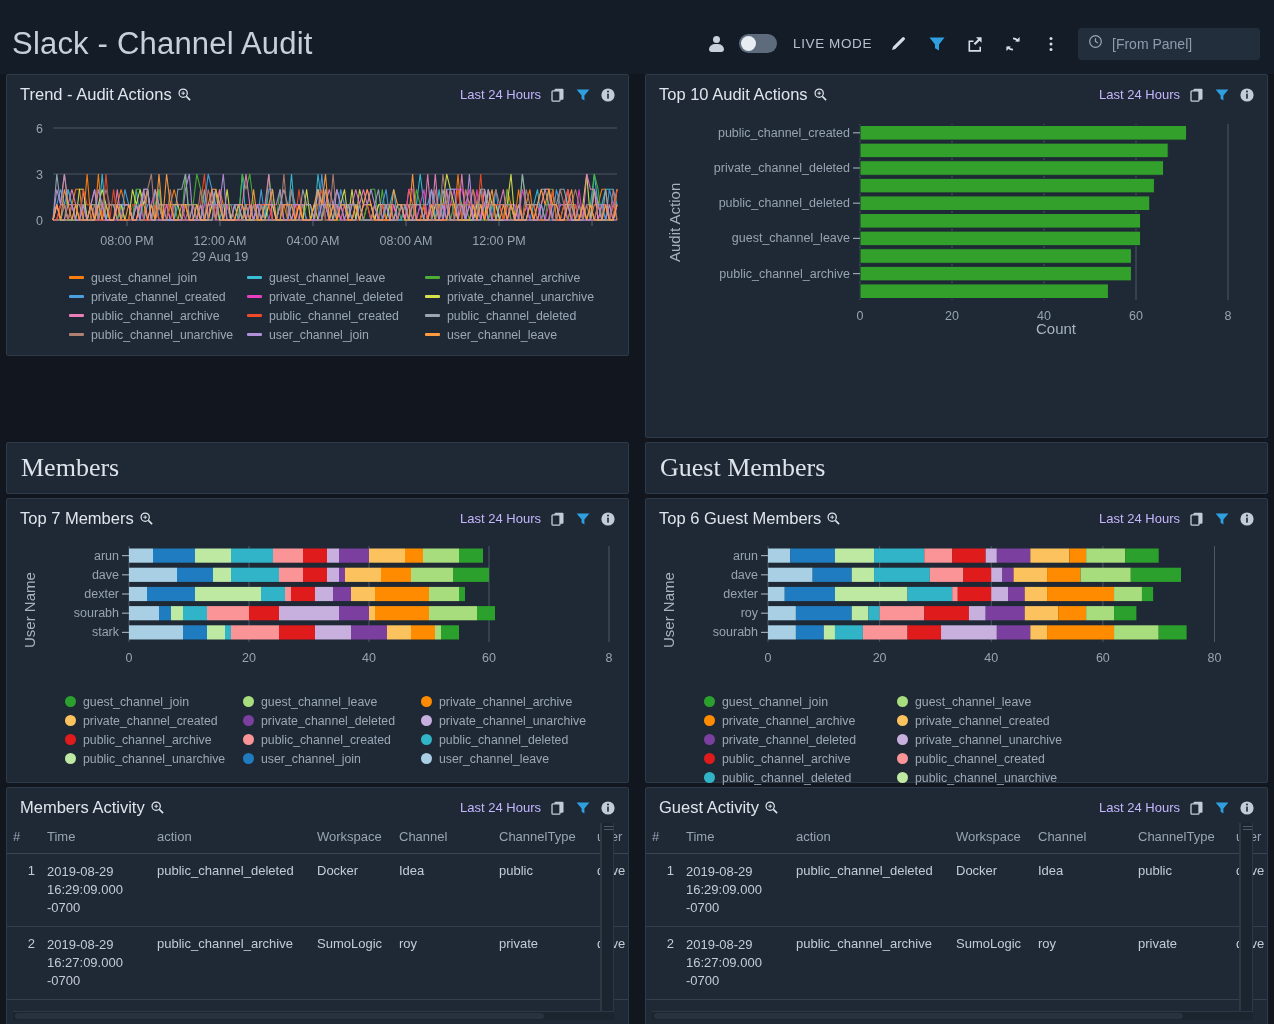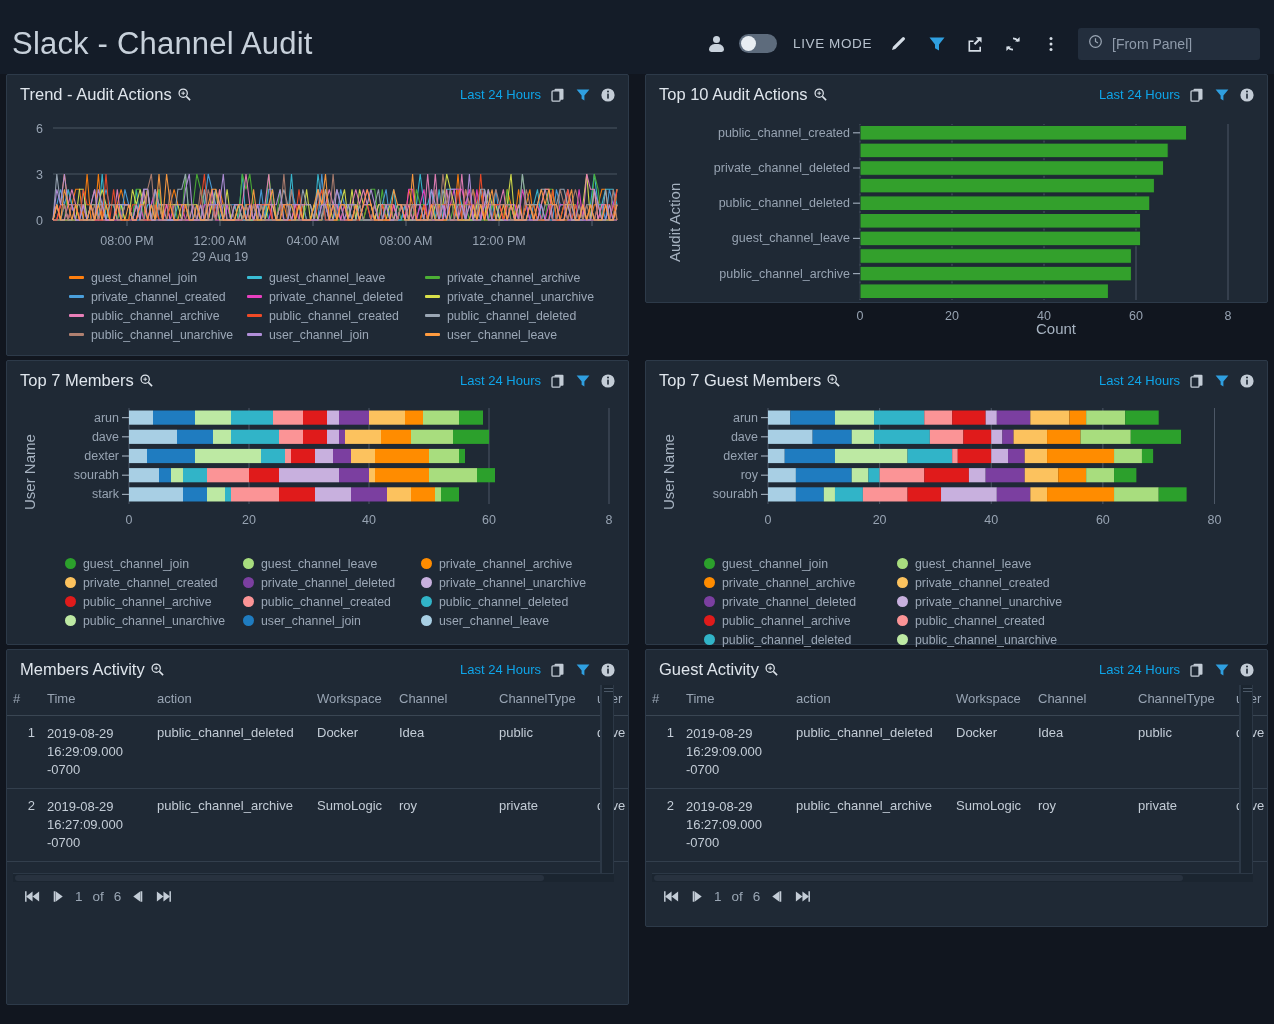--- a/index.html
+++ b/index.html
@@ -52,21 +52,21 @@
     position: relative;
   }
   .panel-head {
     display: flex; align-items: center; padding: 10px 12px 6px 13px;
   }
   .panel-title {
     font-size: 16.5px; color: #dfe5ec; font-weight: 400; white-space: nowrap;
   }
   .mag { margin-left: 5px; display:inline-flex; align-items:center; }
   .panel-head-right { margin-left: auto; display: flex; align-items: center; gap: 9px; }
-  .hours { font-size: 13px; color: #0ea5e9; white-space: nowrap; }
+  .hours { font-size: 13px; color: #c4b5fd; white-space: nowrap; }
   .ph-icon { display:flex; align-items:center; cursor:pointer; }
 
   
   .section-panel {
     background: #1f2935; border: 1px solid #2d3a49; border-radius: 2px;
     height: 52px; display: flex; align-items: center; padding: 0 14px;
   }
   .section-title {
     font-family: "Liberation Serif", serif; font-size: 26px; color: #dde3ea; font-weight: 400;
   }
@@ -302,21 +302,21 @@
               </div>
               <div class="leg-item">
                 <span class="leg-line" style="background: rgb(255, 155, 63);"></span>
                 <span class="leg-txt">user_channel_leave</span>
               </div>
             </div>
         </div>
       </div>
 
       <div class="col">
-        <div class="panel" style="height:229px">
+        <div class="panel" style="height:364px">
           <div class="panel-head">
             <span class="panel-title">Top 10 Audit Actions</span>
             <span class="mag">
               <svg width="15" height="15" viewBox="0 0 16 16">
                   <circle cx="6.6" cy="6.6" r="4.4" fill="none" stroke="#dfe5ec" stroke-width="1.3"></circle>
                   <path d="M10 10l4 4" stroke="#dfe5ec" stroke-width="1.6"></path>
                   <path d="M4.6 6.6h4M6.6 4.6v4" stroke="#dfe5ec" stroke-width="1"></path>
                 </svg>
             </span>
             <div class="panel-head-right">
@@ -377,20 +377,32 @@
                   <text x="480" y="208" text-anchor="middle" class="ax">60</text>
                   <text x="572" y="208" text-anchor="middle" class="ax">8</text>
                 </g>
               <text class="axbig" x="400" y="222" text-anchor="middle">Count</text>
             </svg>
           </div>
         </div>
       </div>
     </div>
 
+    <div class="row">
+      <div class="col">
+        <div class="section-panel">
+          <span class="section-title">Members</span>
+        </div>
+      </div>
+      <div class="col">
+        <div class="section-panel">
+          <span class="section-title">Guest Members</span>
+        </div>
+      </div>
+    </div>
 
     <div class="row">
 
       <div class="col">
         <div class="panel" style="height:285px">
           <div class="panel-head">
             <span class="panel-title">Top 7 Members</span>
             <span class="mag">
               <svg width="15" height="15" viewBox="0 0 16 16">
                   <circle cx="6.6" cy="6.6" r="4.4" fill="none" stroke="#dfe5ec" stroke-width="1.3"></circle>
@@ -556,21 +568,21 @@
                 <span class="leg-dot" style="background: rgb(168, 207, 228);"></span>
                 <span class="leg-txt">user_channel_leave</span>
               </div>
             </div>
         </div>
       </div>
 
       <div class="col">
         <div class="panel" style="height:285px">
           <div class="panel-head">
-            <span class="panel-title">Top 7 Guest Members</span>
+            <span class="panel-title">Top 6 Guest Members</span>
             <span class="mag">
               <svg width="15" height="15" viewBox="0 0 16 16">
                   <circle cx="6.6" cy="6.6" r="4.4" fill="none" stroke="#dfe5ec" stroke-width="1.3"></circle>
                   <path d="M10 10l4 4" stroke="#dfe5ec" stroke-width="1.6"></path>
                   <path d="M4.6 6.6h4M6.6 4.6v4" stroke="#dfe5ec" stroke-width="1"></path>
                 </svg>
             </span>
             <div class="panel-head-right">
               <span class="hours">Last 24 Hours</span>
               <span class="ph-icon">

